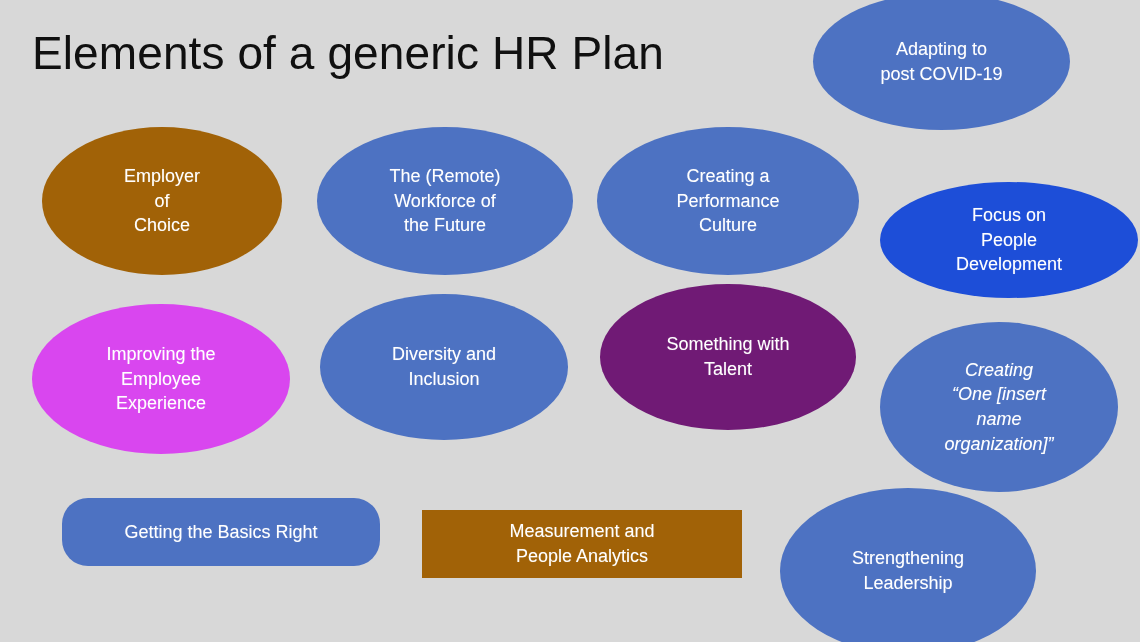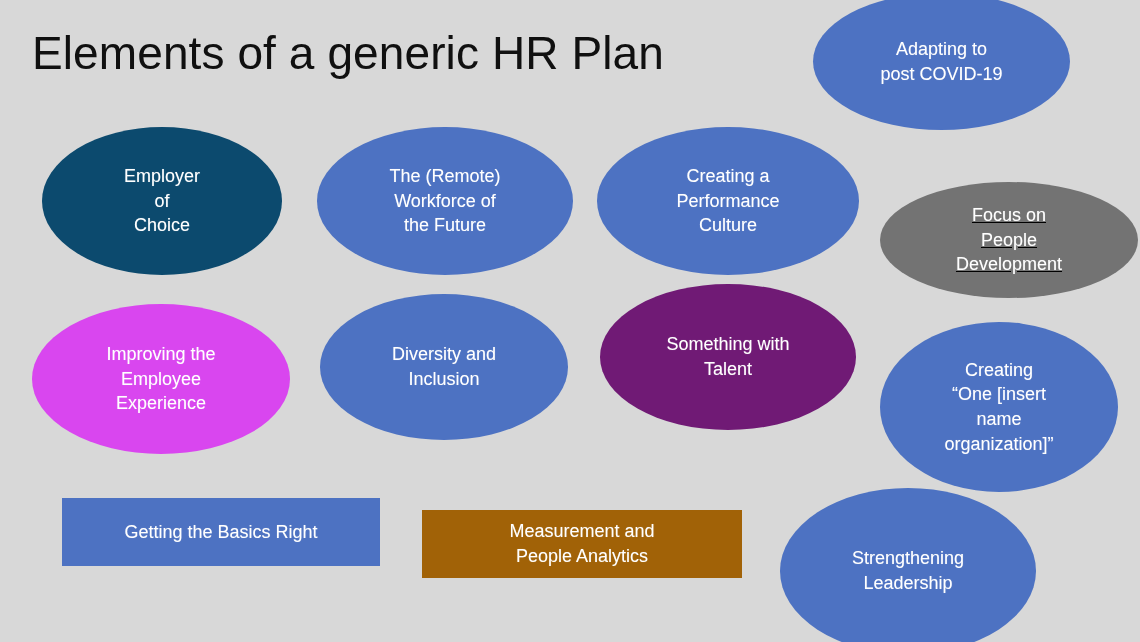--- a/index.html
+++ b/index.html
@@ -62,60 +62,60 @@
 
 <div id="slide" style="background: rgb(216, 216, 216);">
 
   <div id="slide-title" style="color: rgb(16, 16, 16);">Elements of a generic HR Plan</div>
 
   <div id="shape-layer">
       <div class="shape ellipse" style="left: 813px; top: -7px; width: 257px; height: 137px; background: rgb(77, 114, 194);">
         <div class="shape-label" style="color: rgb(255, 255, 255);">Adapting to
 post COVID-19</div>
       </div>
-      <div class="shape ellipse" style="left: 42px; top: 127px; width: 240px; height: 148px; background: #0c4a6e;">
+      <div class="shape ellipse" style="left: 42px; top: 127px; width: 240px; height: 148px; background: #a16207;">
         <div class="shape-label" style="color: rgb(255, 255, 255);">Employer
 of
 Choice</div>
       </div>
       <div class="shape ellipse" style="left: 317px; top: 127px; width: 256px; height: 148px; background: rgb(77, 114, 194);">
         <div class="shape-label" style="color: rgb(255, 255, 255);">The (Remote)
 Workforce of
 the Future</div>
       </div>
       <div class="shape ellipse" style="left: 597px; top: 127px; width: 262px; height: 148px; background: rgb(77, 114, 194);">
         <div class="shape-label" style="color: rgb(255, 255, 255);">Creating a
 Performance
 Culture</div>
       </div>
-      <div class="shape ellipse" style="left: 880px; top: 182px; width: 258px; height: 116px; background: #737373; text-decoration: underline;">
+      <div class="shape ellipse" style="left: 880px; top: 182px; width: 258px; height: 116px; background: #1d4ed8;">
         <div class="shape-label" style="color: rgb(255, 255, 255);">Focus on
 People
 Development</div>
       </div>
       <div class="shape ellipse" style="left: 32px; top: 304px; width: 258px; height: 150px; background: #d946ef;">
         <div class="shape-label" style="color: rgb(255, 255, 255);">Improving the
 Employee
 Experience</div>
       </div>
       <div class="shape ellipse" style="left: 320px; top: 294px; width: 248px; height: 146px; background: rgb(77, 114, 194);">
         <div class="shape-label" style="color: rgb(255, 255, 255);">Diversity and
 Inclusion</div>
       </div>
       <div class="shape ellipse" style="left: 600px; top: 284px; width: 256px; height: 146px; background: #701a75;">
         <div class="shape-label" style="color: rgb(255, 255, 255);">Something with
 Talent</div>
       </div>
-      <div class="shape ellipse" style="left: 880px; top: 322px; width: 238px; height: 170px; background: rgb(77, 114, 194);">
+      <div class="shape ellipse" style="left: 880px; top: 322px; width: 238px; height: 170px; background: rgb(77, 114, 194); font-style: italic;">
         <div class="shape-label" style="color: rgb(255, 255, 255);">Creating
 “One [insert
 name
 organization]”</div>
       </div>
-      <div class="shape rect" style="left: 62px; top: 498px; width: 318px; height: 68px; background: rgb(77, 114, 194);">
+      <div class="shape rect" style="left: 62px; top: 498px; width: 318px; height: 68px; background: rgb(77, 114, 194); border-radius: 26px;">
         <div class="shape-label" style="color: rgb(255, 255, 255);">Getting the Basics Right</div>
       </div>
       <div class="shape rect" style="left: 422px; top: 510px; width: 320px; height: 68px; background: #a16207;">
         <div class="shape-label" style="color: rgb(255, 255, 255);">Measurement and
 People Analytics</div>
       </div>
       <div class="shape ellipse" style="left: 780px; top: 488px; width: 256px; height: 166px; background: rgb(77, 114, 194);">
         <div class="shape-label" style="color: rgb(255, 255, 255);">Strengthening
 Leadership</div>
       </div>

